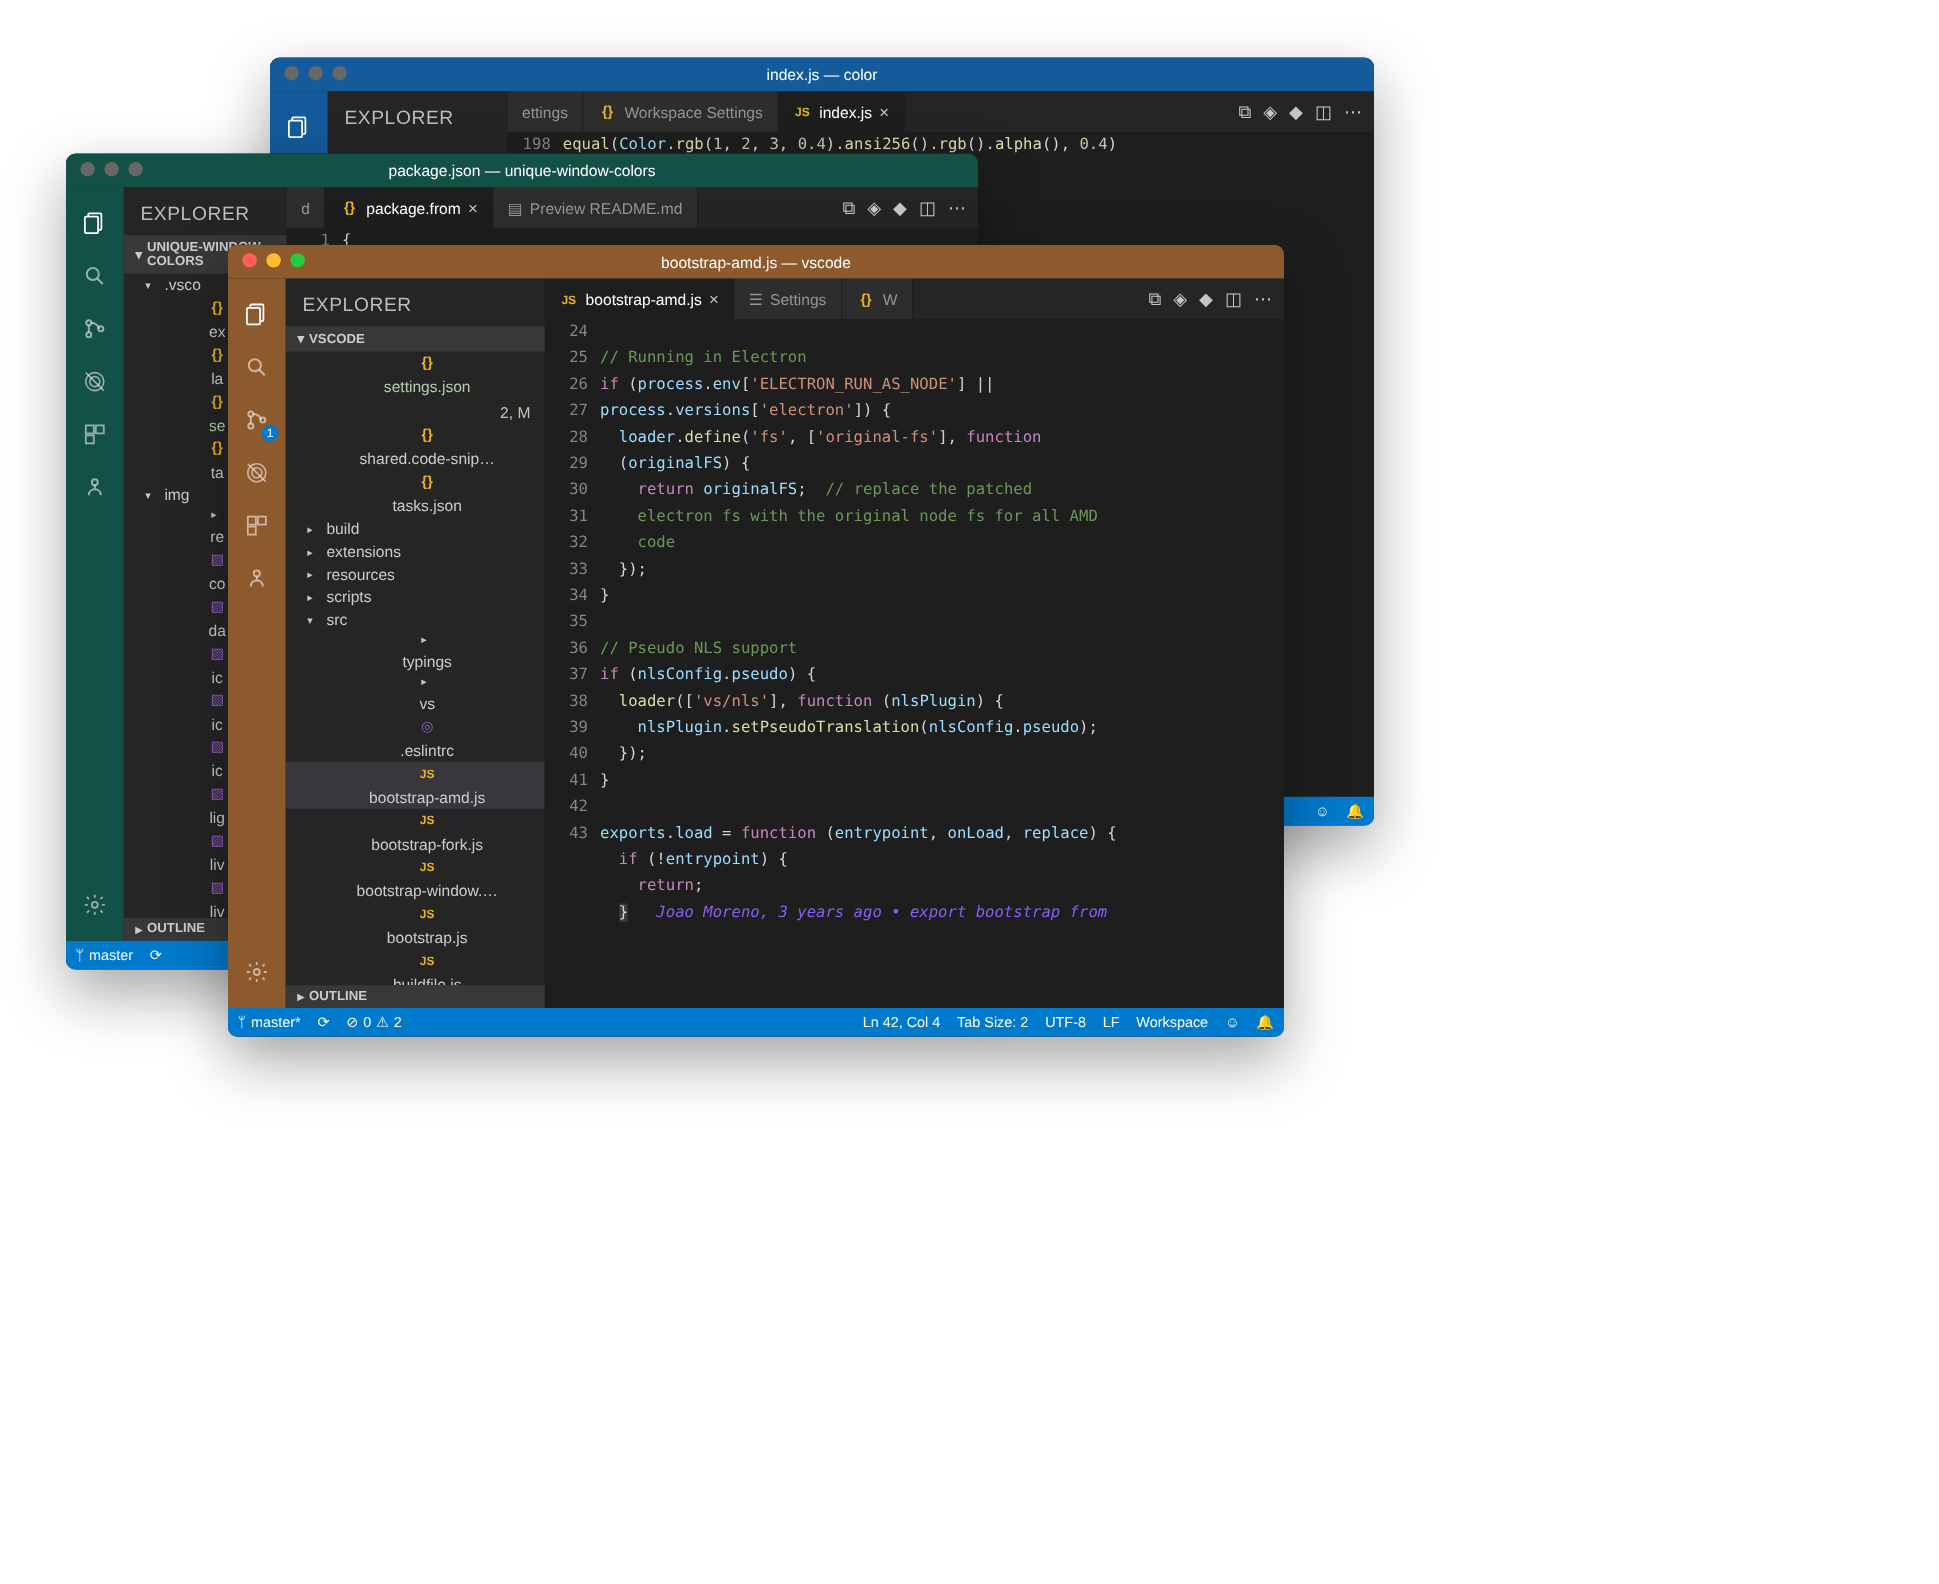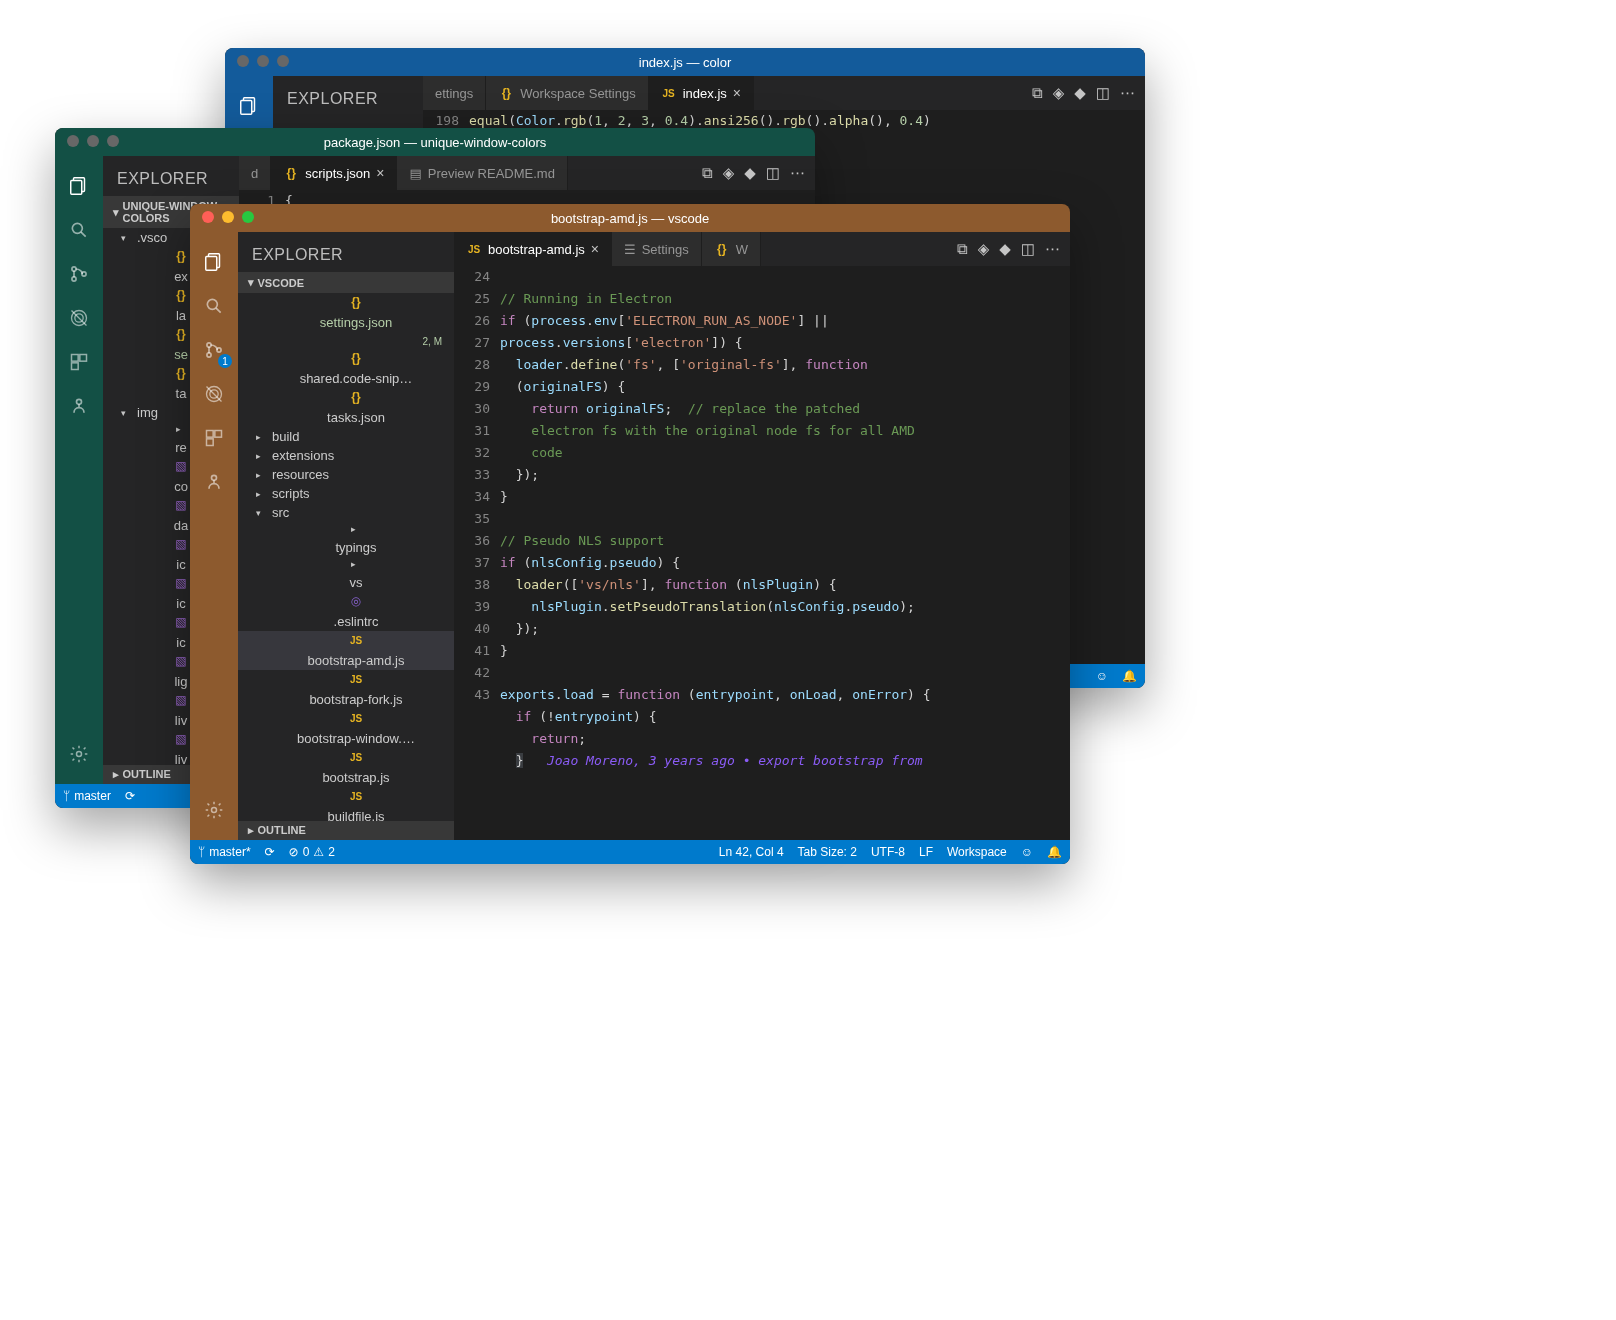--- a/index.html
+++ b/index.html
@@ -104,21 +104,21 @@
     overflow: hidden;
   }
   .tree-item.indent1 { padding-left: 26px; flex-direction: column; }
   .tree-item.sel { background: #37373d; }
   .tree-item .chv { width:10px; display:inline-block; color:#c5c5c5; font-size:9px;}
   .ic { width:16px; text-align:center; font-size:12px; }
   .ic.json::before { content:"{}"; color:#e6b422; font-weight:bold;}
   .ic.js::before { content:"JS"; color:#e6b422; font-weight:bold; font-size:10px;}
   .ic.img::before { content:"▧"; color:#9966cc; }
   .ic.dot::before { content:"◎"; color:#8a63d2;}
-  .badge-small { font-size:10px; color:#b5cea8; margin-left:auto; padding-right:6px;}
+  .badge-small { font-size:13px; color:#b5cea8; margin-left:auto; padding-right:6px;}
   .sidebar .outline {
     background:#383838; color:#ccc;
     font-size:11px; font-weight:bold;
     padding:3px 10px; display:flex; gap:4px;
   }
 
   .editor-area { flex:1; display:flex; flex-direction:column; min-width:0;}
   .tabbar {
     background: #252526;
     display:flex; align-items:stretch; height:34px;
@@ -401,21 +401,21 @@
           <span>OUTLINE</span>
         </div>
     </div>
     <div class="editor-area">
       <div class="tabbar">
         <div class="tab">
             <span>d</span>
           </div>
         <div class="tab active">
             <span class="ic json"></span>
-            <span>scripts.json</span>
+            <span>package.from</span>
             <span class="close">×</span>
           </div>
         <div class="tab">
             <span>▤</span>
             <span>Preview README.md</span>
           </div>
         <div class="tab-actions">
           <span>⧉</span>
           <span>◈</span>
           <span>◆</span>
@@ -643,21 +643,21 @@
   });
 }
 
 <span class="c-comment">// Pseudo NLS support</span>
 <span class="c-kw">if</span> (<span class="c-id">nlsConfig</span>.<span class="c-id">pseudo</span>) {
   <span class="c-fn">loader</span>([<span class="c-str">'vs/nls'</span>], <span class="c-kw">function</span> (<span class="c-id">nlsPlugin</span>) {
     <span class="c-id">nlsPlugin</span>.<span class="c-fn">setPseudoTranslation</span>(<span class="c-id">nlsConfig</span>.<span class="c-id">pseudo</span>);
   });
 }
 
-<span class="c-id">exports</span>.<span class="c-id">load</span> = <span class="c-kw">function</span> (<span class="c-id">entrypoint</span>, <span class="c-id">onLoad</span>, <span class="c-id">onError</span>) {
+<span class="c-id">exports</span>.<span class="c-id">load</span> = <span class="c-kw">function</span> (<span class="c-id">entrypoint</span>, <span class="c-id">onLoad</span>, <span class="c-id">replace</span>) {
   <span class="c-kw">if</span> (!<span class="c-id">entrypoint</span>) {
     <span class="c-kw">return</span>;
   <span style="background:#3a3d41;">}</span>   <span class="c-blame">Joao Moreno, 3 years ago • export bootstrap from</span>
 </div>
       </div>
     </div>
   </div>
   <div class="statusbar">
     <div class="sb-left">
       <span class="sb-item">ᛘ <span>master*</span></span>

